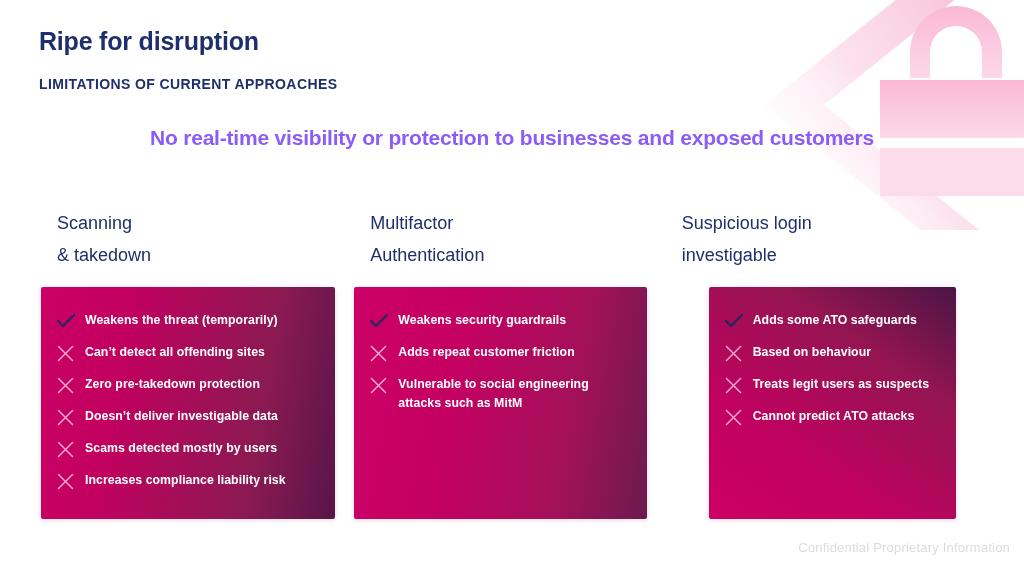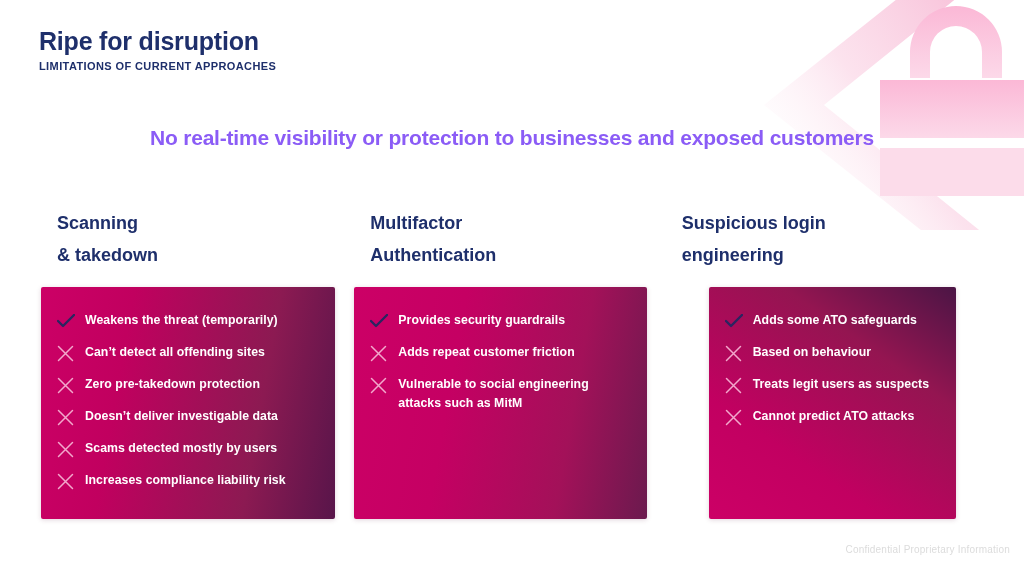--- a/index.html
+++ b/index.html
@@ -15,22 +15,22 @@
   .bg-art { position:absolute; inset:0; overflow:hidden; pointer-events:none; }
   .bg-art svg { position:absolute; top:0; right:0; }
 
   
   .header { position:absolute; left:39px; top:26px; }
   .title {
     font-size:25px; font-weight:bold; color:#1e2f6b;
     letter-spacing:-0.2px; line-height:1.2;
   }
   .subtitle {
-    margin-top:4px;
-    font-size:11px; font-weight:bold; color:#1e2f6b;
+    margin-top:20px;
+    font-size:14px; font-weight:bold; color:#1e2f6b;
     letter-spacing:0.4px;
   }
 
   
   .headline {
     position:absolute; left:0; right:0; top:126px;
     text-align:center;
     font-size:21px; font-weight:bold; color:#8b5cf6;
     letter-spacing:-0.2px;
   }
@@ -41,21 +41,21 @@
     width:915px;
     display:flex;
     gap:19px;
   }
   .column { width:297px; display:flex; flex-direction:column; }
   .column:nth-child(2) { width:295px; }
   .column:nth-child(3) { width:293px; }
 
   .col-heading {
     padding-left:16px;
-    font-size:18px; font-weight:bold; color:#1e2f6b;
+    font-size:18px; font-weight:normal; color:#1e2f6b;
     line-height:1.75;
     height:79px;
   }
   .col-heading span { display:block; }
 
   .card {
     border-radius:2px;
     min-height:232px;
     padding:24px 16px 20px 16px;
     box-shadow:0 1px 5px rgba(90,20,60,0.18);
@@ -75,21 +75,21 @@
     padding-top:1px;
   }
   .item-text {
     font-size:12.3px; font-weight:bold; color:#ffffff;
     line-height:1.52; letter-spacing:0.05px;
   }
 
   
   .footer {
     position:absolute; right:14px; bottom:13px;
-    font-size:10px; color:#dcdcdc; letter-spacing:0.2px;
+    font-size:13px; color:#dcdcdc; letter-spacing:0.2px;
   }
 </style>
 </head>
 <body>
 
 <div class="bg-art">
   <svg width="344" height="230" viewBox="0 0 344 230">
     <defs>
       <linearGradient id="gChev" x1="1" y1="0" x2="0.1" y2="1">
         <stop offset="0%" stop-color="#f7b9d4" stop-opacity="1"></stop>
@@ -185,21 +185,21 @@
       <span>Multifactor</span>
       <span>Authentication</span>
     </div>
     <div class="card card-2">
       <div class="item">
         <span class="item-icon">
           <svg width="18" height="14" viewBox="0 0 18 14">
               <path d="M1 7 L6 12 L17 1" fill="none" stroke="#2a2560" stroke-width="2.4" stroke-linecap="round" stroke-linejoin="round"></path>
             </svg>
         </span>
-        <span class="item-text">Provides security guardrails</span>
+        <span class="item-text">Weakens security guardrails</span>
       </div>
       <div class="item">
         <span class="item-icon">
           <svg width="17" height="17" viewBox="0 0 17 17">
               <path d="M1.5 1.5 L15.5 15.5 M15.5 1.5 L1.5 15.5" stroke="#f2a8cc" stroke-width="1.5" stroke-linecap="round"></path>
             </svg>
         </span>
         <span class="item-text">Adds repeat customer friction</span>
       </div>
       <div class="item">
@@ -209,21 +209,21 @@
             </svg>
         </span>
         <span class="item-text">Vulnerable to social engineering attacks such as MitM</span>
       </div>
     </div>
   </div>
 
   <div class="column">
     <div class="col-heading">
       <span>Suspicious login</span>
-      <span>engineering</span>
+      <span>investigable</span>
     </div>
     <div class="card card-3">
       <div class="item">
         <span class="item-icon">
           <svg width="18" height="14" viewBox="0 0 18 14">
               <path d="M1 7 L6 12 L17 1" fill="none" stroke="#2a2560" stroke-width="2.4" stroke-linecap="round" stroke-linejoin="round"></path>
             </svg>
         </span>
         <span class="item-text">Adds some ATO safeguards</span>
       </div>

